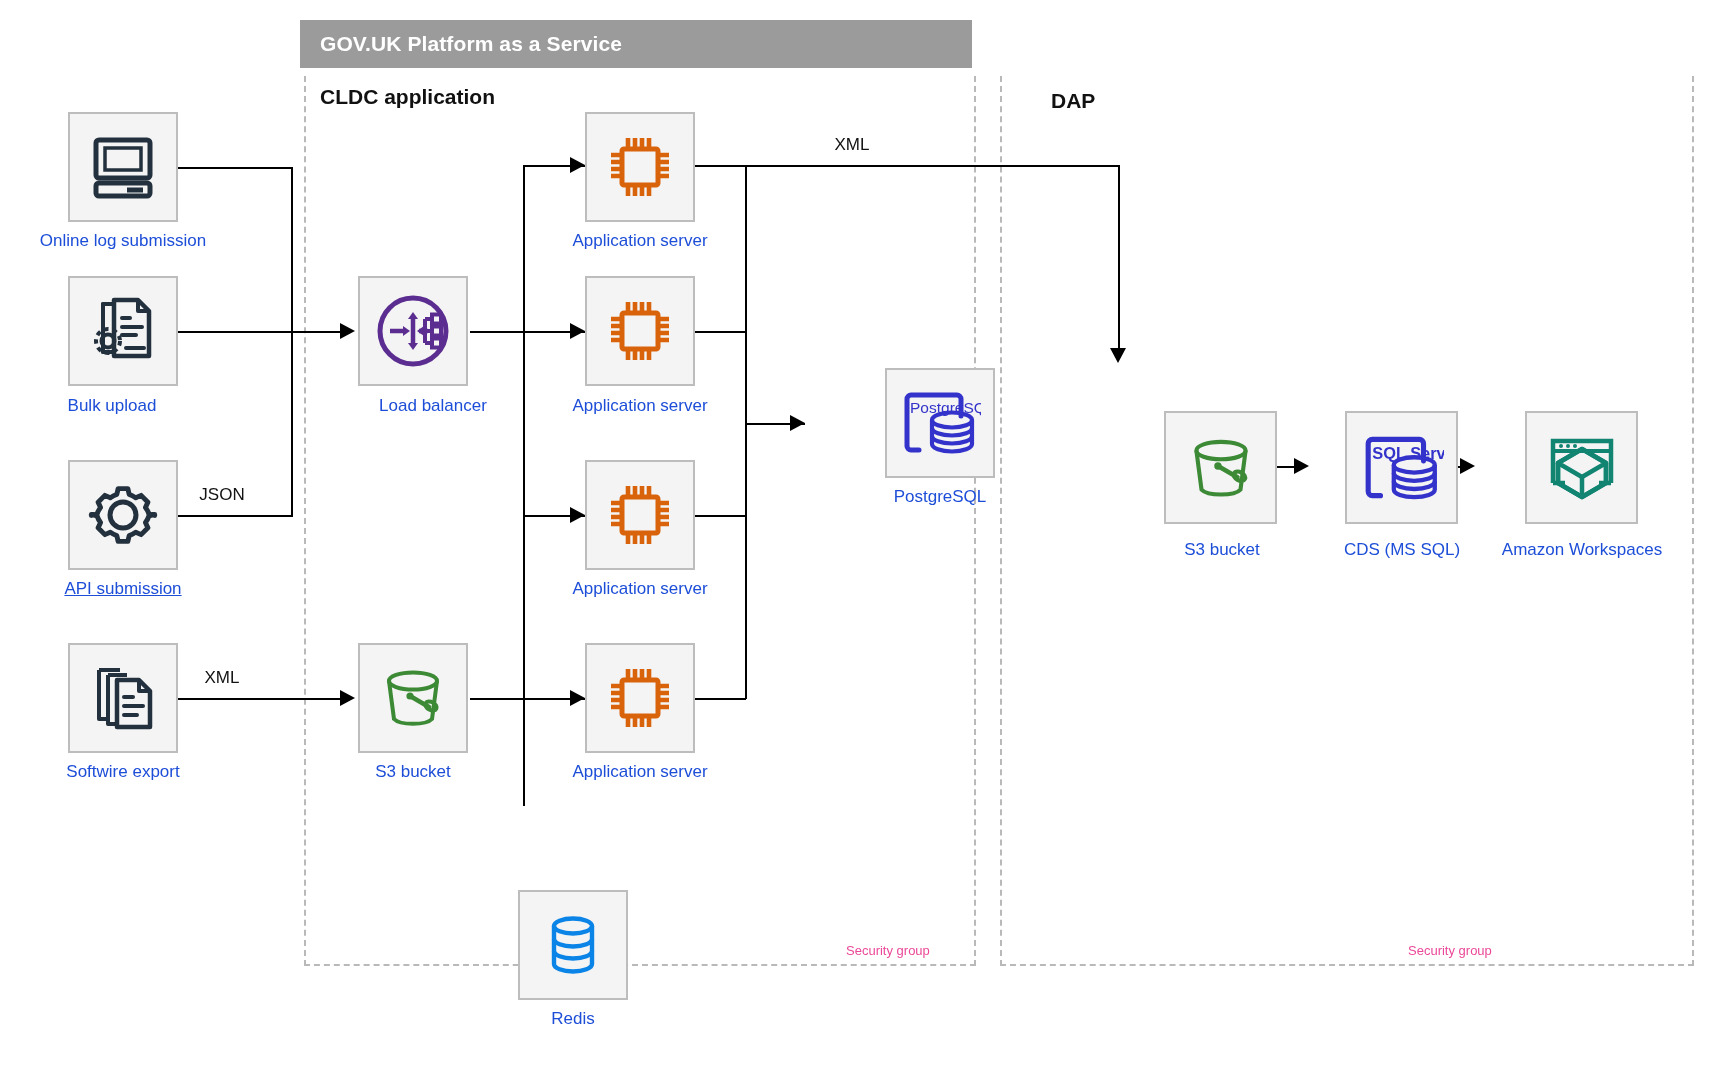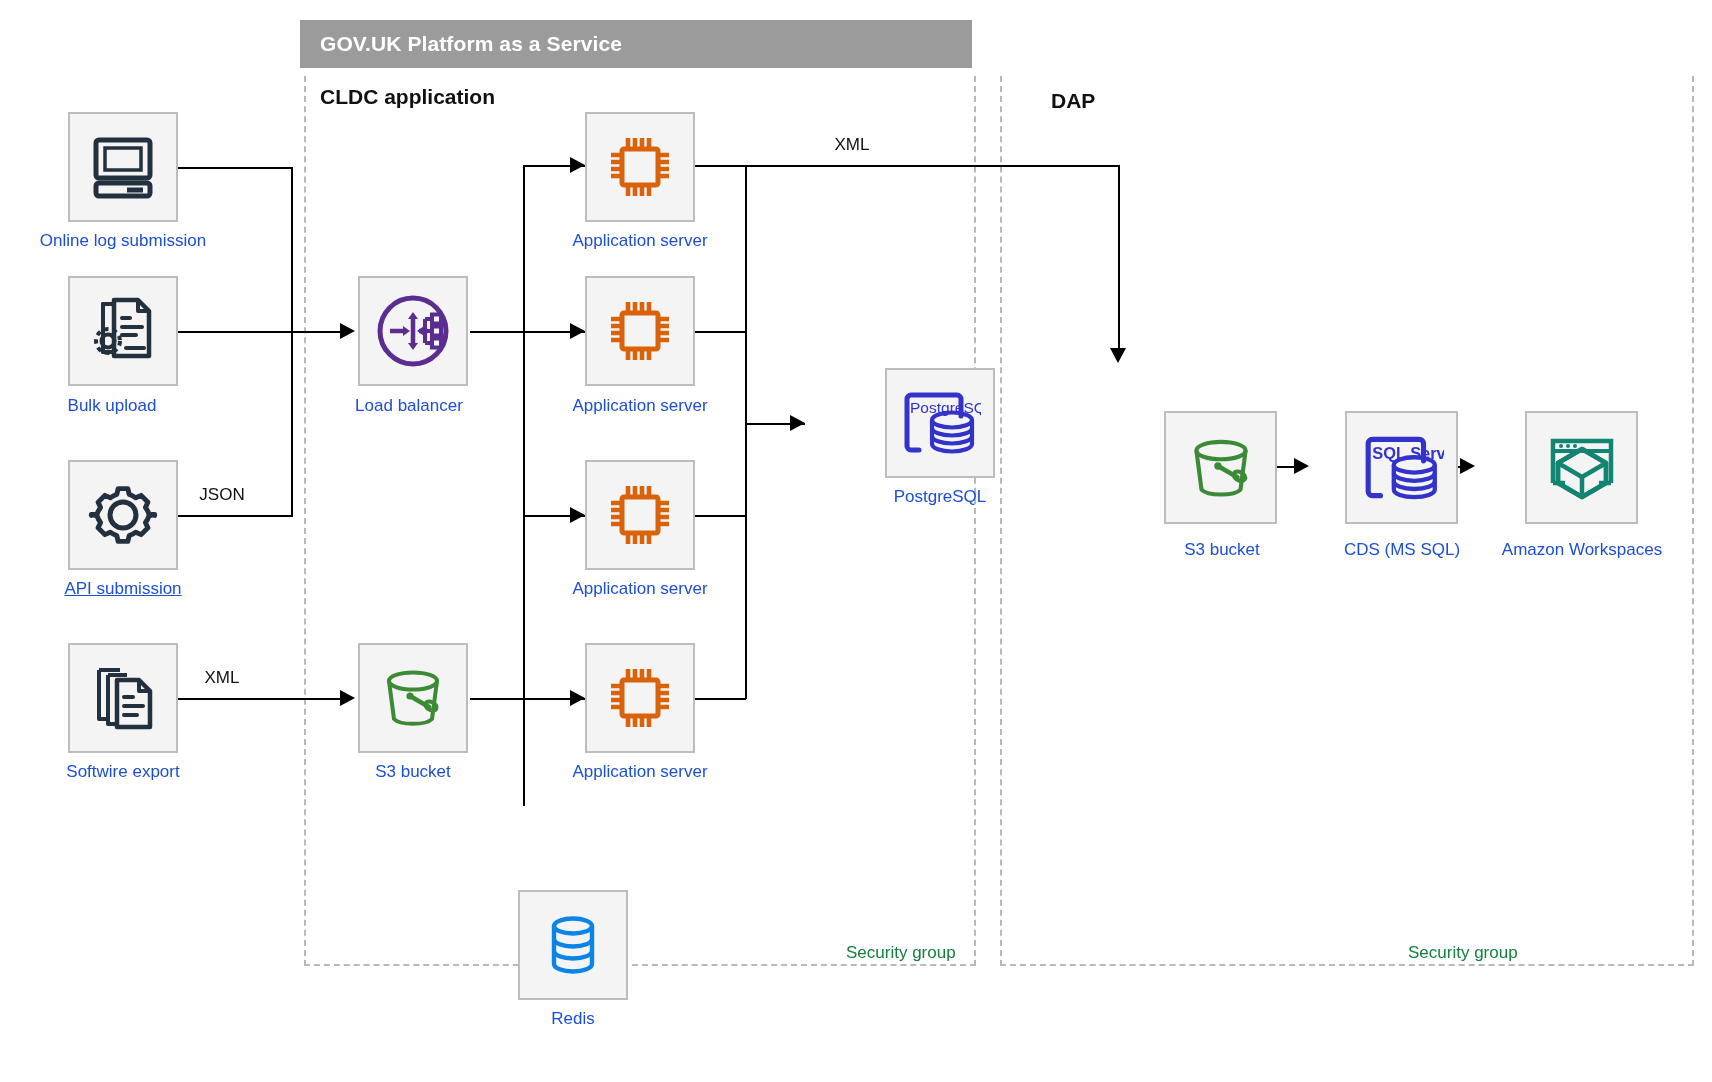--- a/index.html
+++ b/index.html
@@ -29,22 +29,22 @@
   }
   
   .secgroup {
     position: absolute;
     border: 2px dashed #b9b9b9;
     border-top: none;
     background: transparent;
   }
   .secgroup-label {
     position: absolute;
-    color: #15803d;
-    font-size: 17px;
+    color: #ec4899;
+    font-size: 13px;
     white-space: nowrap;
   }
   .group-title {
     position: absolute;
     font-weight: bold;
     font-size: 21px;
     color: #111111;
     white-space: nowrap;
   }
   
@@ -243,21 +243,21 @@
         <path d="M52 36 L45 41 L52 46 Z" fill="#5c2d91"></path>
         <path d="M53 41 L60 41" stroke="#5c2d91" stroke-width="4"></path>
         <path d="M53 29 L60 29 M53 53 L60 53" stroke="#5c2d91" stroke-width="4"></path>
         <path d="M53 29 L53 53" stroke="#5c2d91" stroke-width="4"></path>
         <rect x="60" y="24.5" width="9" height="9" fill="none" stroke="#5c2d91" stroke-width="4"></rect>
         <rect x="60" y="36.5" width="9" height="9" fill="none" stroke="#5c2d91" stroke-width="4"></rect>
         <rect x="60" y="48.5" width="9" height="9" fill="none" stroke="#5c2d91" stroke-width="4"></rect>
       </svg>
     </span>
   </div>
-  <div class="node-label" style="left:409px; top:396px;">Load balancer</div>
+  <div class="node-label" style="left:433px; top:396px;">Load balancer</div>
 
   <div class="node" style="left:358px; top:643px;">
     <span>
       <svg width="78" height="78" viewBox="0 0 78 78">
         <ellipse cx="39" cy="22" rx="24" ry="8.5" fill="none" stroke="#3c8a35" stroke-width="4"></ellipse>
         <path d="M15 22 L20 60 A20 7 0 0 0 58 60 L63 22" fill="none" stroke="#3c8a35" stroke-width="4"></path>
         <path d="M36 37 L55 48" fill="none" stroke="#3c8a35" stroke-width="4.5" stroke-linecap="round"></path>
         <circle cx="36" cy="37" r="3.6" fill="#3c8a35"></circle>
         <ellipse cx="57" cy="47" rx="6" ry="4" fill="none" stroke="#3c8a35" stroke-width="4" transform="rotate(28 57 47)"></ellipse>
       </svg>

